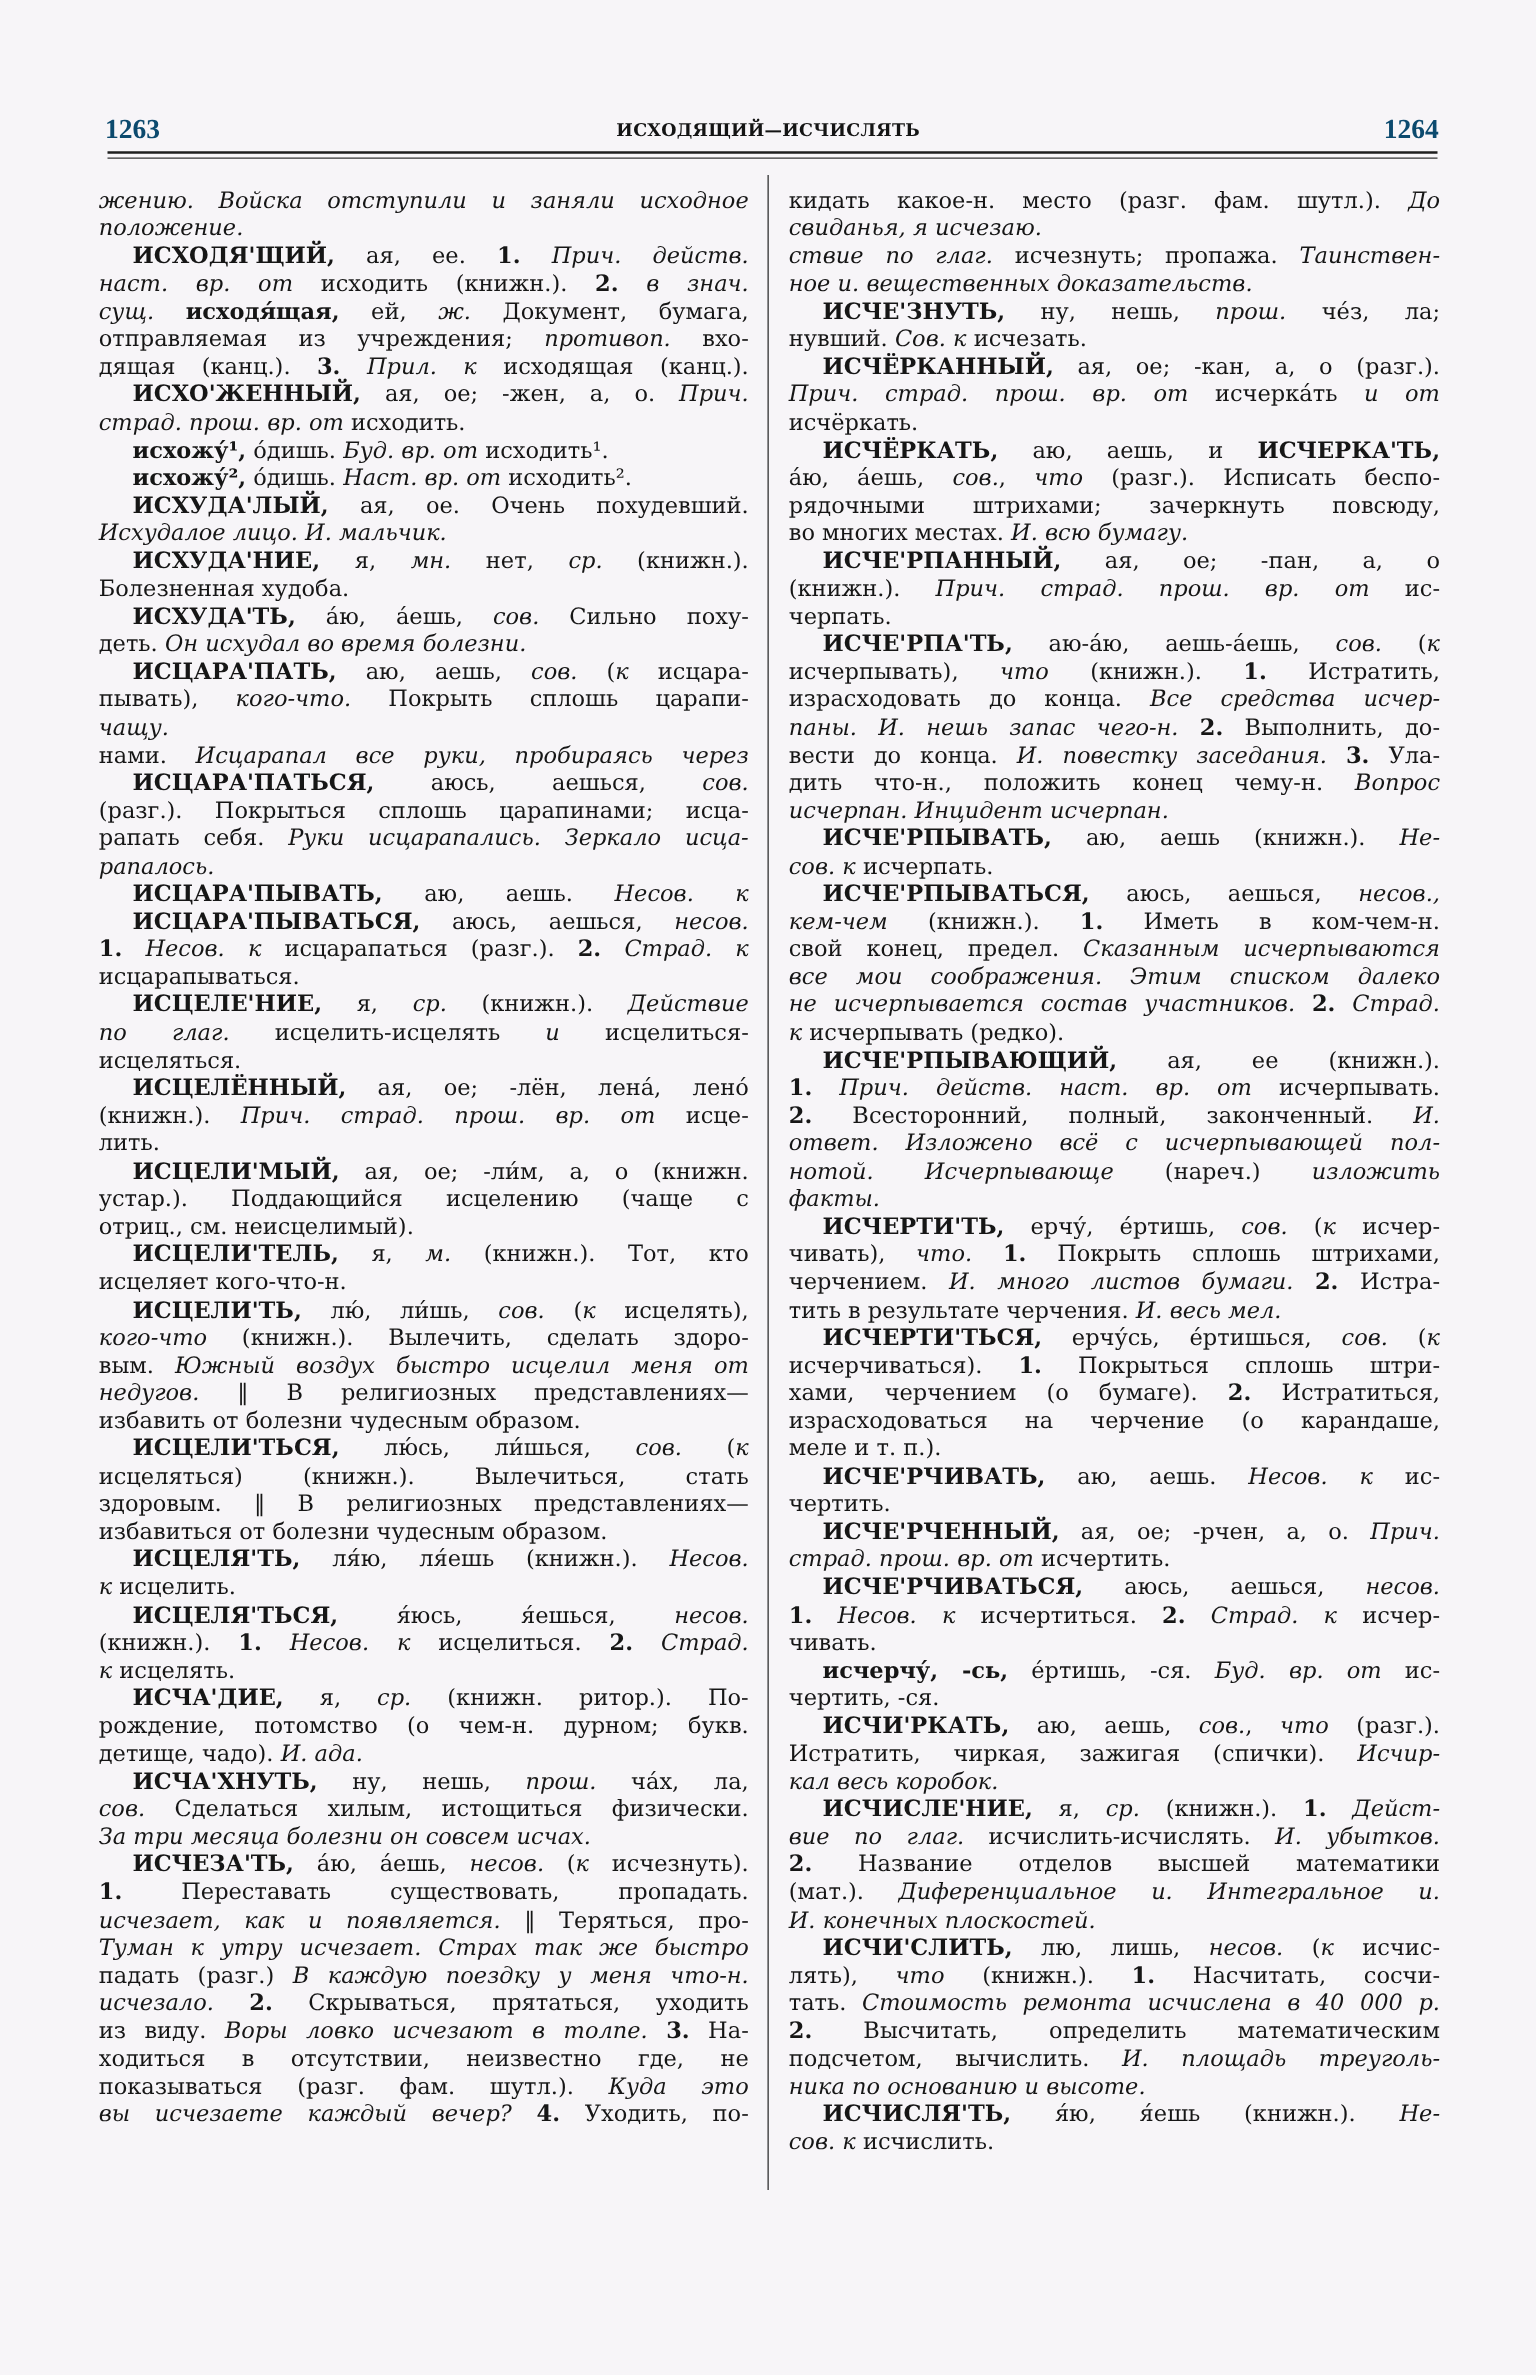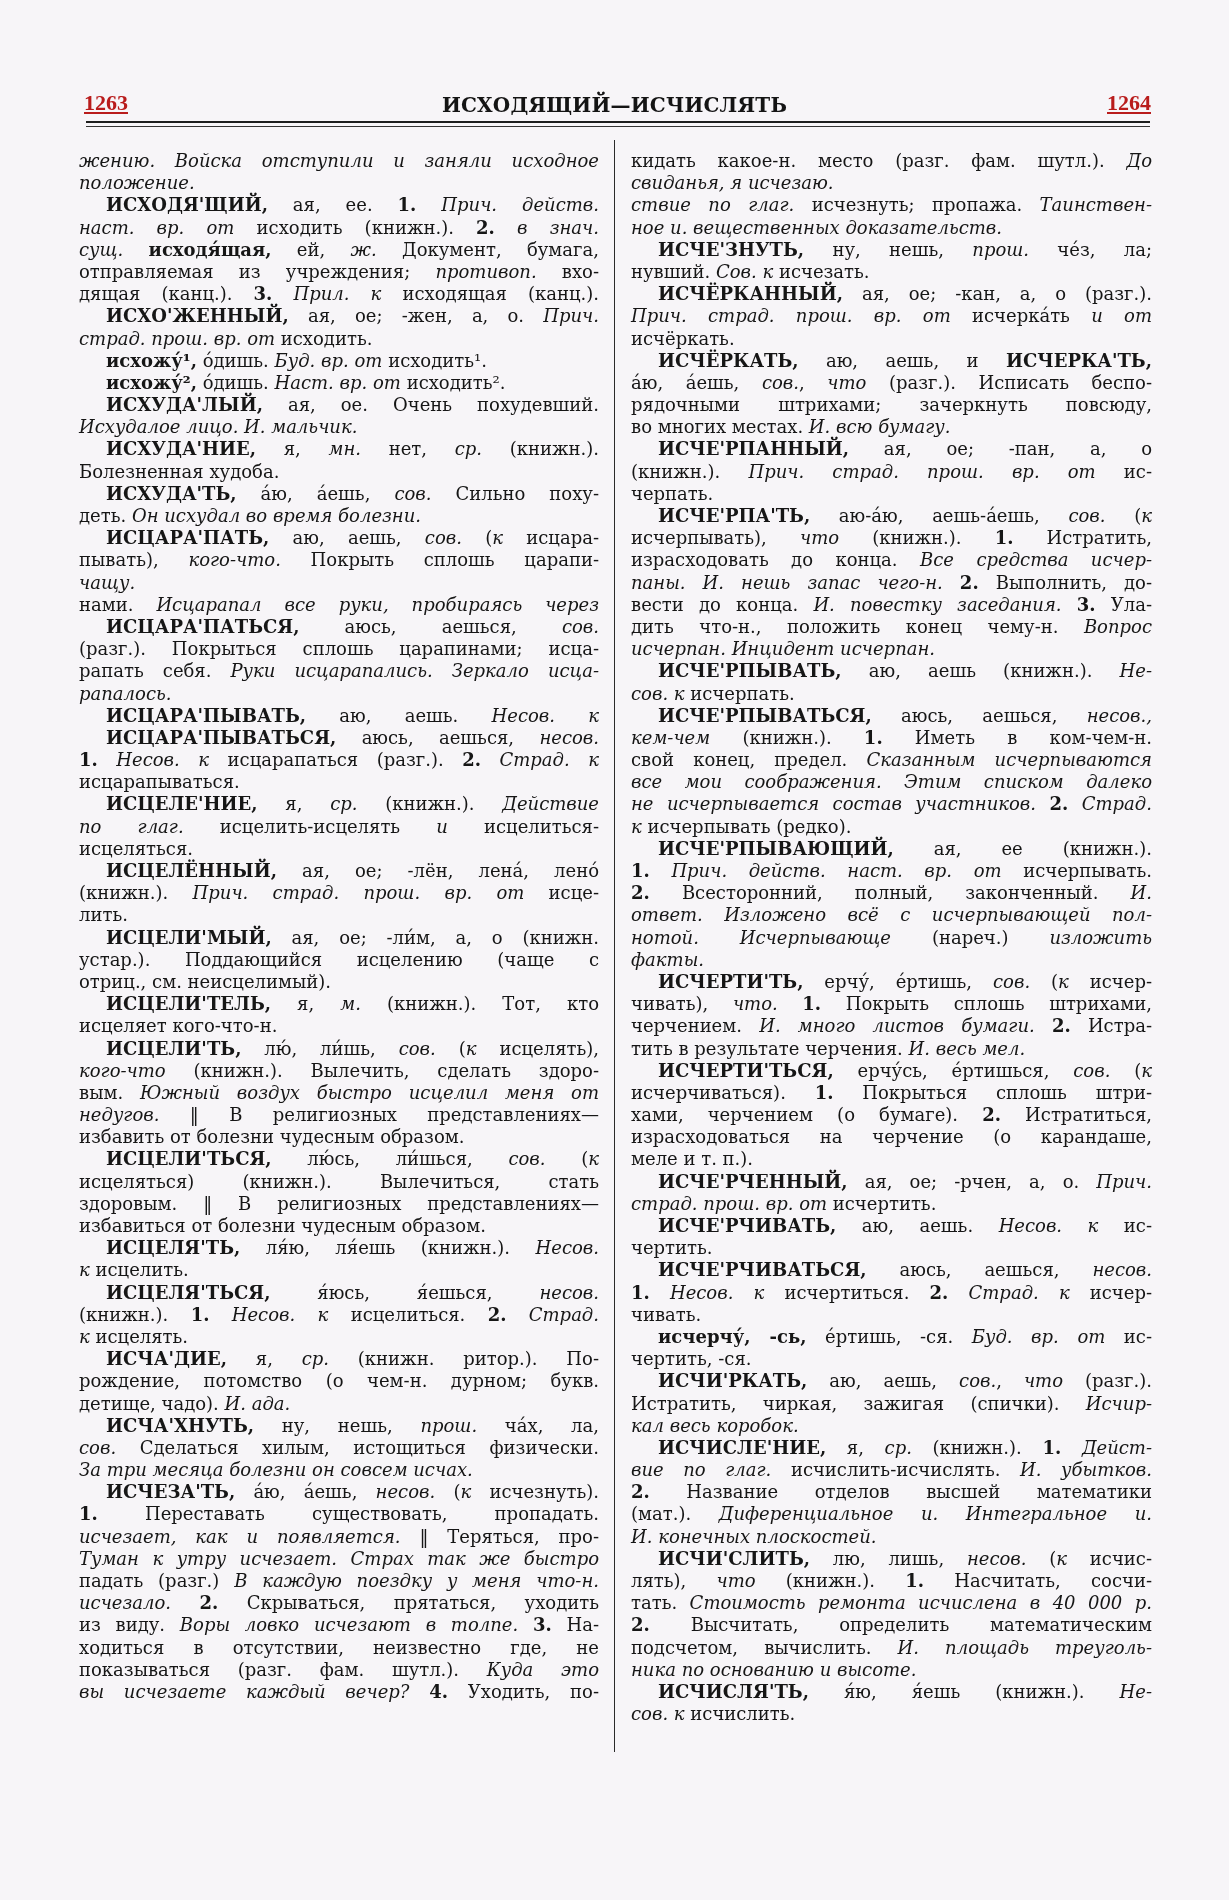--- a/index.html
+++ b/index.html
@@ -12,34 +12,33 @@
       color: #161616;
       font-family: "DejaVu Serif", serif;
     }
     .page-num {
       position: absolute;
       top: 90px;
       font-family: "Liberation Serif", serif;
       font-weight: bold;
       font-size: 22px;
       line-height: 26px;
-      color: #b91c1c;
-      text-decoration: underline;
+      color: #0c4a6e;
     }
     .page-num.left { left: 84px; }
     .page-num.right { right: 78px; }
     .running-head {
       position: absolute;
       top: 94px;
       left: 0;
       width: 1229px;
       text-align: center;
       font-family: "DejaVu Serif", serif;
       font-weight: bold;
-      font-size: 20px;
+      font-size: 14px;
       line-height: 22px;
       letter-spacing: 0.2px;
       color: #141414;
     }
     .rule {
       position: absolute;
       left: 86px;
       width: 1064px;
       background: #1e1e1e;
     }
@@ -266,26 +265,26 @@
       <div class="line last"><span class="s-r">тить в результате черчения. </span><span class="s-i">И. весь мел.</span></div>
     </div>
     <div class="entry">
       <div class="line first"><span class="s-b">ИСЧЕРТИ'ТЬСЯ,</span><span class="s-r"> ерчу́сь, е́ртишься, </span><span class="s-i">сов.</span><span class="s-r"> (</span><span class="s-i">к</span></div>
       <div class="line"><span class="s-r">исчерчиваться). </span><span class="s-b">1.</span><span class="s-r"> Покрыться сплошь штри-</span></div>
       <div class="line"><span class="s-r">хами, черчением (о бумаге). </span><span class="s-b">2.</span><span class="s-r"> Истратиться,</span></div>
       <div class="line"><span class="s-r">израсходоваться на черчение (о карандаше,</span></div>
       <div class="line last"><span class="s-r">меле и т. п.).</span></div>
     </div>
     <div class="entry">
+      <div class="line first"><span class="s-b">ИСЧЕ'РЧИВАТЬ,</span><span class="s-r"> аю, аешь. </span><span class="s-i">Несов. к</span><span class="s-r"> ис-</span></div>
+      <div class="line last"><span class="s-r">чертить.</span></div>
+    </div>
+    <div class="entry">
       <div class="line first"><span class="s-b">ИСЧЕ'РЧЕННЫЙ,</span><span class="s-r"> ая, ое; -рчен, а, о. </span><span class="s-i">Прич.</span></div>
       <div class="line last"><span class="s-i">страд. прош. вр. от</span><span class="s-r"> исчертить.</span></div>
-    </div>
-    <div class="entry">
-      <div class="line first"><span class="s-b">ИСЧЕ'РЧИВАТЬ,</span><span class="s-r"> аю, аешь. </span><span class="s-i">Несов. к</span><span class="s-r"> ис-</span></div>
-      <div class="line last"><span class="s-r">чертить.</span></div>
     </div>
     <div class="entry">
       <div class="line first"><span class="s-b">ИСЧЕ'РЧИВАТЬСЯ,</span><span class="s-r"> аюсь, аешься, </span><span class="s-i">несов.</span></div>
       <div class="line"><span class="s-b">1.</span><span class="s-r"> </span><span class="s-i">Несов. к</span><span class="s-r"> исчертиться. </span><span class="s-b">2.</span><span class="s-r"> </span><span class="s-i">Страд. к</span><span class="s-r"> исчер-</span></div>
       <div class="line last"><span class="s-r">чивать.</span></div>
     </div>
     <div class="entry">
       <div class="line first"><span class="s-b">исчерчу́, -сь,</span><span class="s-r"> е́ртишь, -ся. </span><span class="s-i">Буд. вр. от</span><span class="s-r"> ис-</span></div>
       <div class="line last"><span class="s-r">чертить, -ся.</span></div>
     </div>

